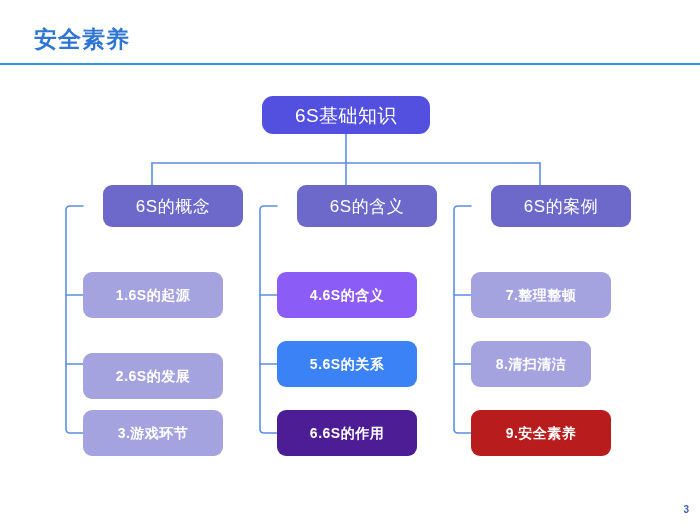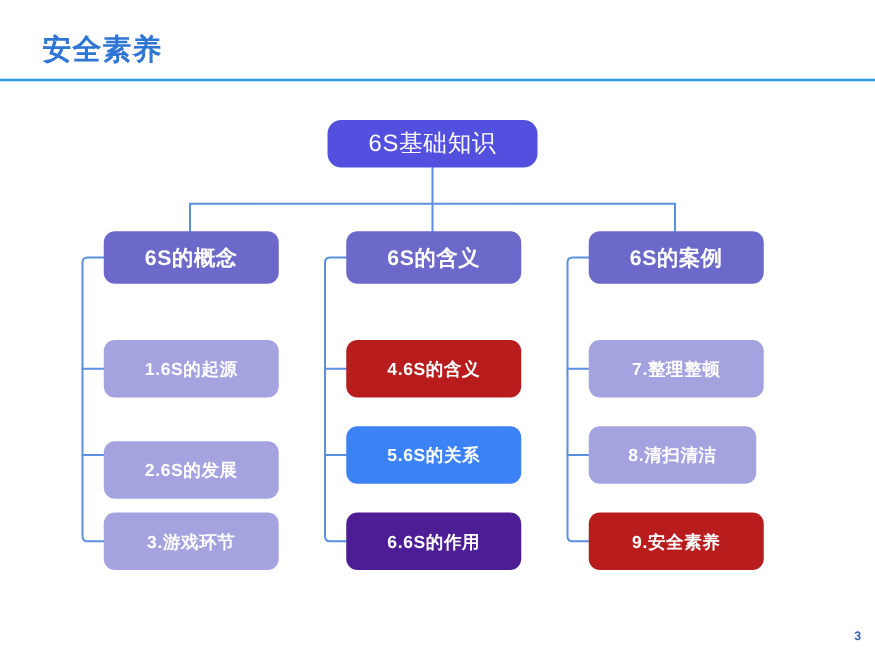--- a/index.html
+++ b/index.html
@@ -79,22 +79,23 @@
     background: #5350E0;
     font-size: 19px;
     font-weight: normal;
     letter-spacing: 0.5px;
     border-radius: 11px;
     text-align: center;
   }
   .node-l2 {
     background: #6C69CB;
     font-size: 17px;
-    font-weight: bold;
+    font-weight: normal;
     letter-spacing: 0.5px;
+    margin-left: 20px;
   }
   .node-l3 {
     background: #A5A2E0;
     font-size: 14px;
     font-weight: bold;
     letter-spacing: 0.5px;
   }
 </style>
 </head>
 <body style="background: rgb(255, 255, 255);">
@@ -144,37 +145,37 @@
   <div class="node node-l3" style="left: 83px; top: 283px; width: 140px; height: 46px; background: rgb(165, 162, 224); color: rgb(255, 255, 255);">
     <span>2.6S的发展</span>
   </div>
   <div class="node node-l3" style="left: 83px; top: 340px; width: 140px; height: 46px; background: rgb(165, 162, 224); color: rgb(255, 255, 255);">
     <span>3.游戏环节</span>
   </div>
 
   <div class="node node-l2" style="left: 277px; top: 115px; width: 140px; height: 42px; background: rgb(108, 105, 203); color: rgb(255, 255, 255);">
     <span>6S的含义</span>
   </div>
-  <div class="node node-l3" style="left: 277px; top: 202px; width: 140px; height: 46px; background: #b91c1c; color: rgb(255, 255, 255);">
+  <div class="node node-l3" style="left: 277px; top: 202px; width: 140px; height: 46px; background: #8b5cf6; color: rgb(255, 255, 255);">
     <span>4.6S的含义</span>
   </div>
   <div class="node node-l3" style="left: 277px; top: 271px; width: 140px; height: 46px; background: #3b82f6; color: rgb(255, 255, 255);">
     <span>5.6S的关系</span>
   </div>
   <div class="node node-l3" style="left: 277px; top: 340px; width: 140px; height: 46px; background: #4c1d95; color: rgb(255, 255, 255);">
     <span>6.6S的作用</span>
   </div>
 
   <div class="node node-l2" style="left: 471px; top: 115px; width: 140px; height: 42px; background: rgb(108, 105, 203); color: rgb(255, 255, 255);">
     <span>6S的案例</span>
   </div>
   <div class="node node-l3" style="left: 471px; top: 202px; width: 140px; height: 46px; background: rgb(165, 162, 224); color: rgb(255, 255, 255);">
     <span>7.整理整顿</span>
   </div>
-  <div class="node node-l3" style="left: 471px; top: 271px; width: 134px; height: 46px; background: rgb(165, 162, 224); color: rgb(255, 255, 255);">
+  <div class="node node-l3" style="left: 471px; top: 271px; width: 120px; height: 46px; background: rgb(165, 162, 224); color: rgb(255, 255, 255);">
     <span>8.清扫清洁</span>
   </div>
   <div class="node node-l3" style="left: 471px; top: 340px; width: 140px; height: 46px; background: #b91c1c; color: rgb(255, 255, 255);">
     <span>9.安全素养</span>
   </div>
 </div>
 
 <div id="page-number">3</div>
 
 </body></html>

